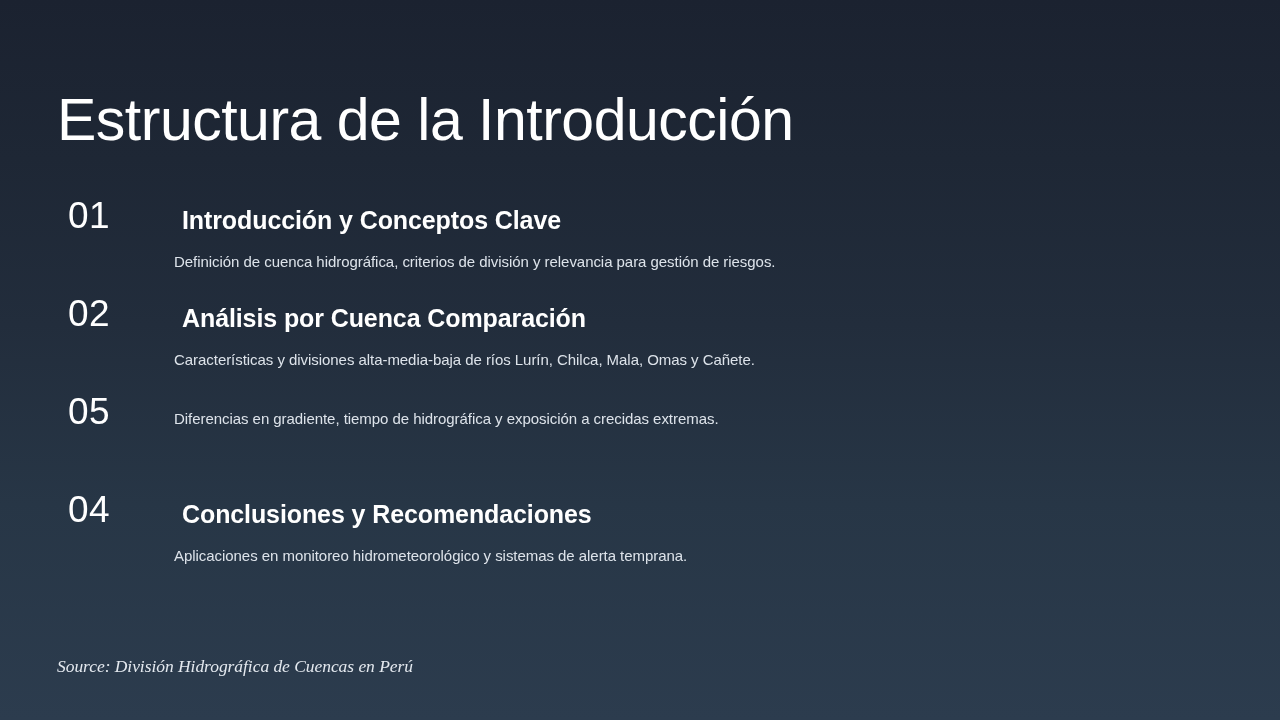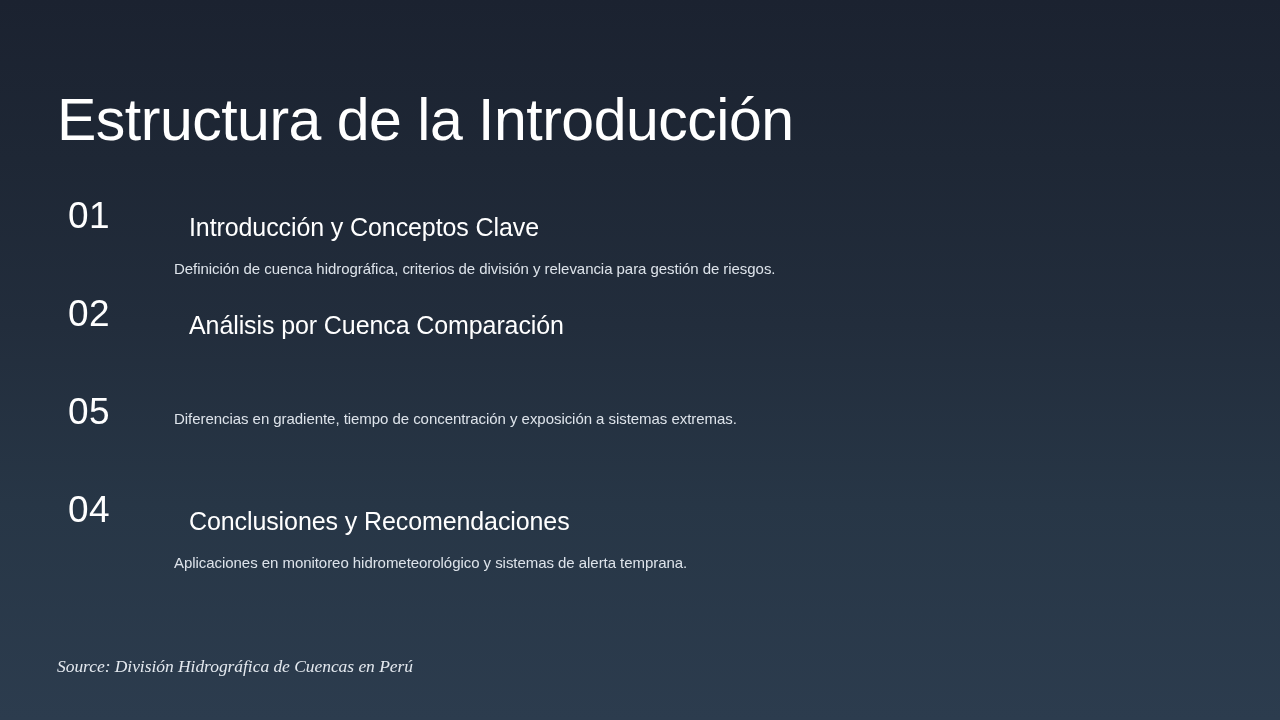--- a/index.html
+++ b/index.html
@@ -58,25 +58,25 @@
     line-height: 1;
   }
   .item-body {
     position: absolute;
     left: 117px;
     top: 0;
     right: 0;
   }
   .item-heading {
     font-size: 25px;
-    font-weight: 400;
+    font-weight: 700;
     letter-spacing: -0.1px;
     color: #ffffff;
     line-height: 1.25;
-    margin: 15px;
+    margin: 8px;
   }
   .item-desc {
     margin: 16px 0 0 0;
     font-size: 15px;
     font-weight: 400;
     letter-spacing: -0.05px;
     color: #dde3ea;
     line-height: 1.3;
   }
 
@@ -107,27 +107,28 @@
       <div class="item-body">
         <div class="item-heading">Introducción y Conceptos Clave</div>
         <div class="item-desc">Definición de cuenca hidrográfica, criterios de división y relevancia para gestión de riesgos.</div>
       </div>
     </div>
 
     <div class="agenda-row">
       <div class="item-number">02</div>
       <div class="item-body">
         <div class="item-heading">Análisis por Cuenca Comparación</div>
+        <div class="item-desc">Características y divisiones alta-media-baja de ríos Lurín, Chilca, Mala, Omas y Cañete.</div>
       </div>
     </div>
 
     <div class="agenda-row">
       <div class="item-number">05</div>
       <div class="item-body">
-        <div class="item-desc">Diferencias en gradiente, tiempo de concentración y exposición a sistemas extremas.</div>
+        <div class="item-desc">Diferencias en gradiente, tiempo de hidrográfica y exposición a crecidas extremas.</div>
       </div>
     </div>
 
     <div class="agenda-row">
       <div class="item-number">04</div>
       <div class="item-body">
         <div class="item-heading">Conclusiones y Recomendaciones</div>
         <div class="item-desc">Aplicaciones en monitoreo hidrometeorológico y sistemas de alerta temprana.</div>
       </div>
     </div>

